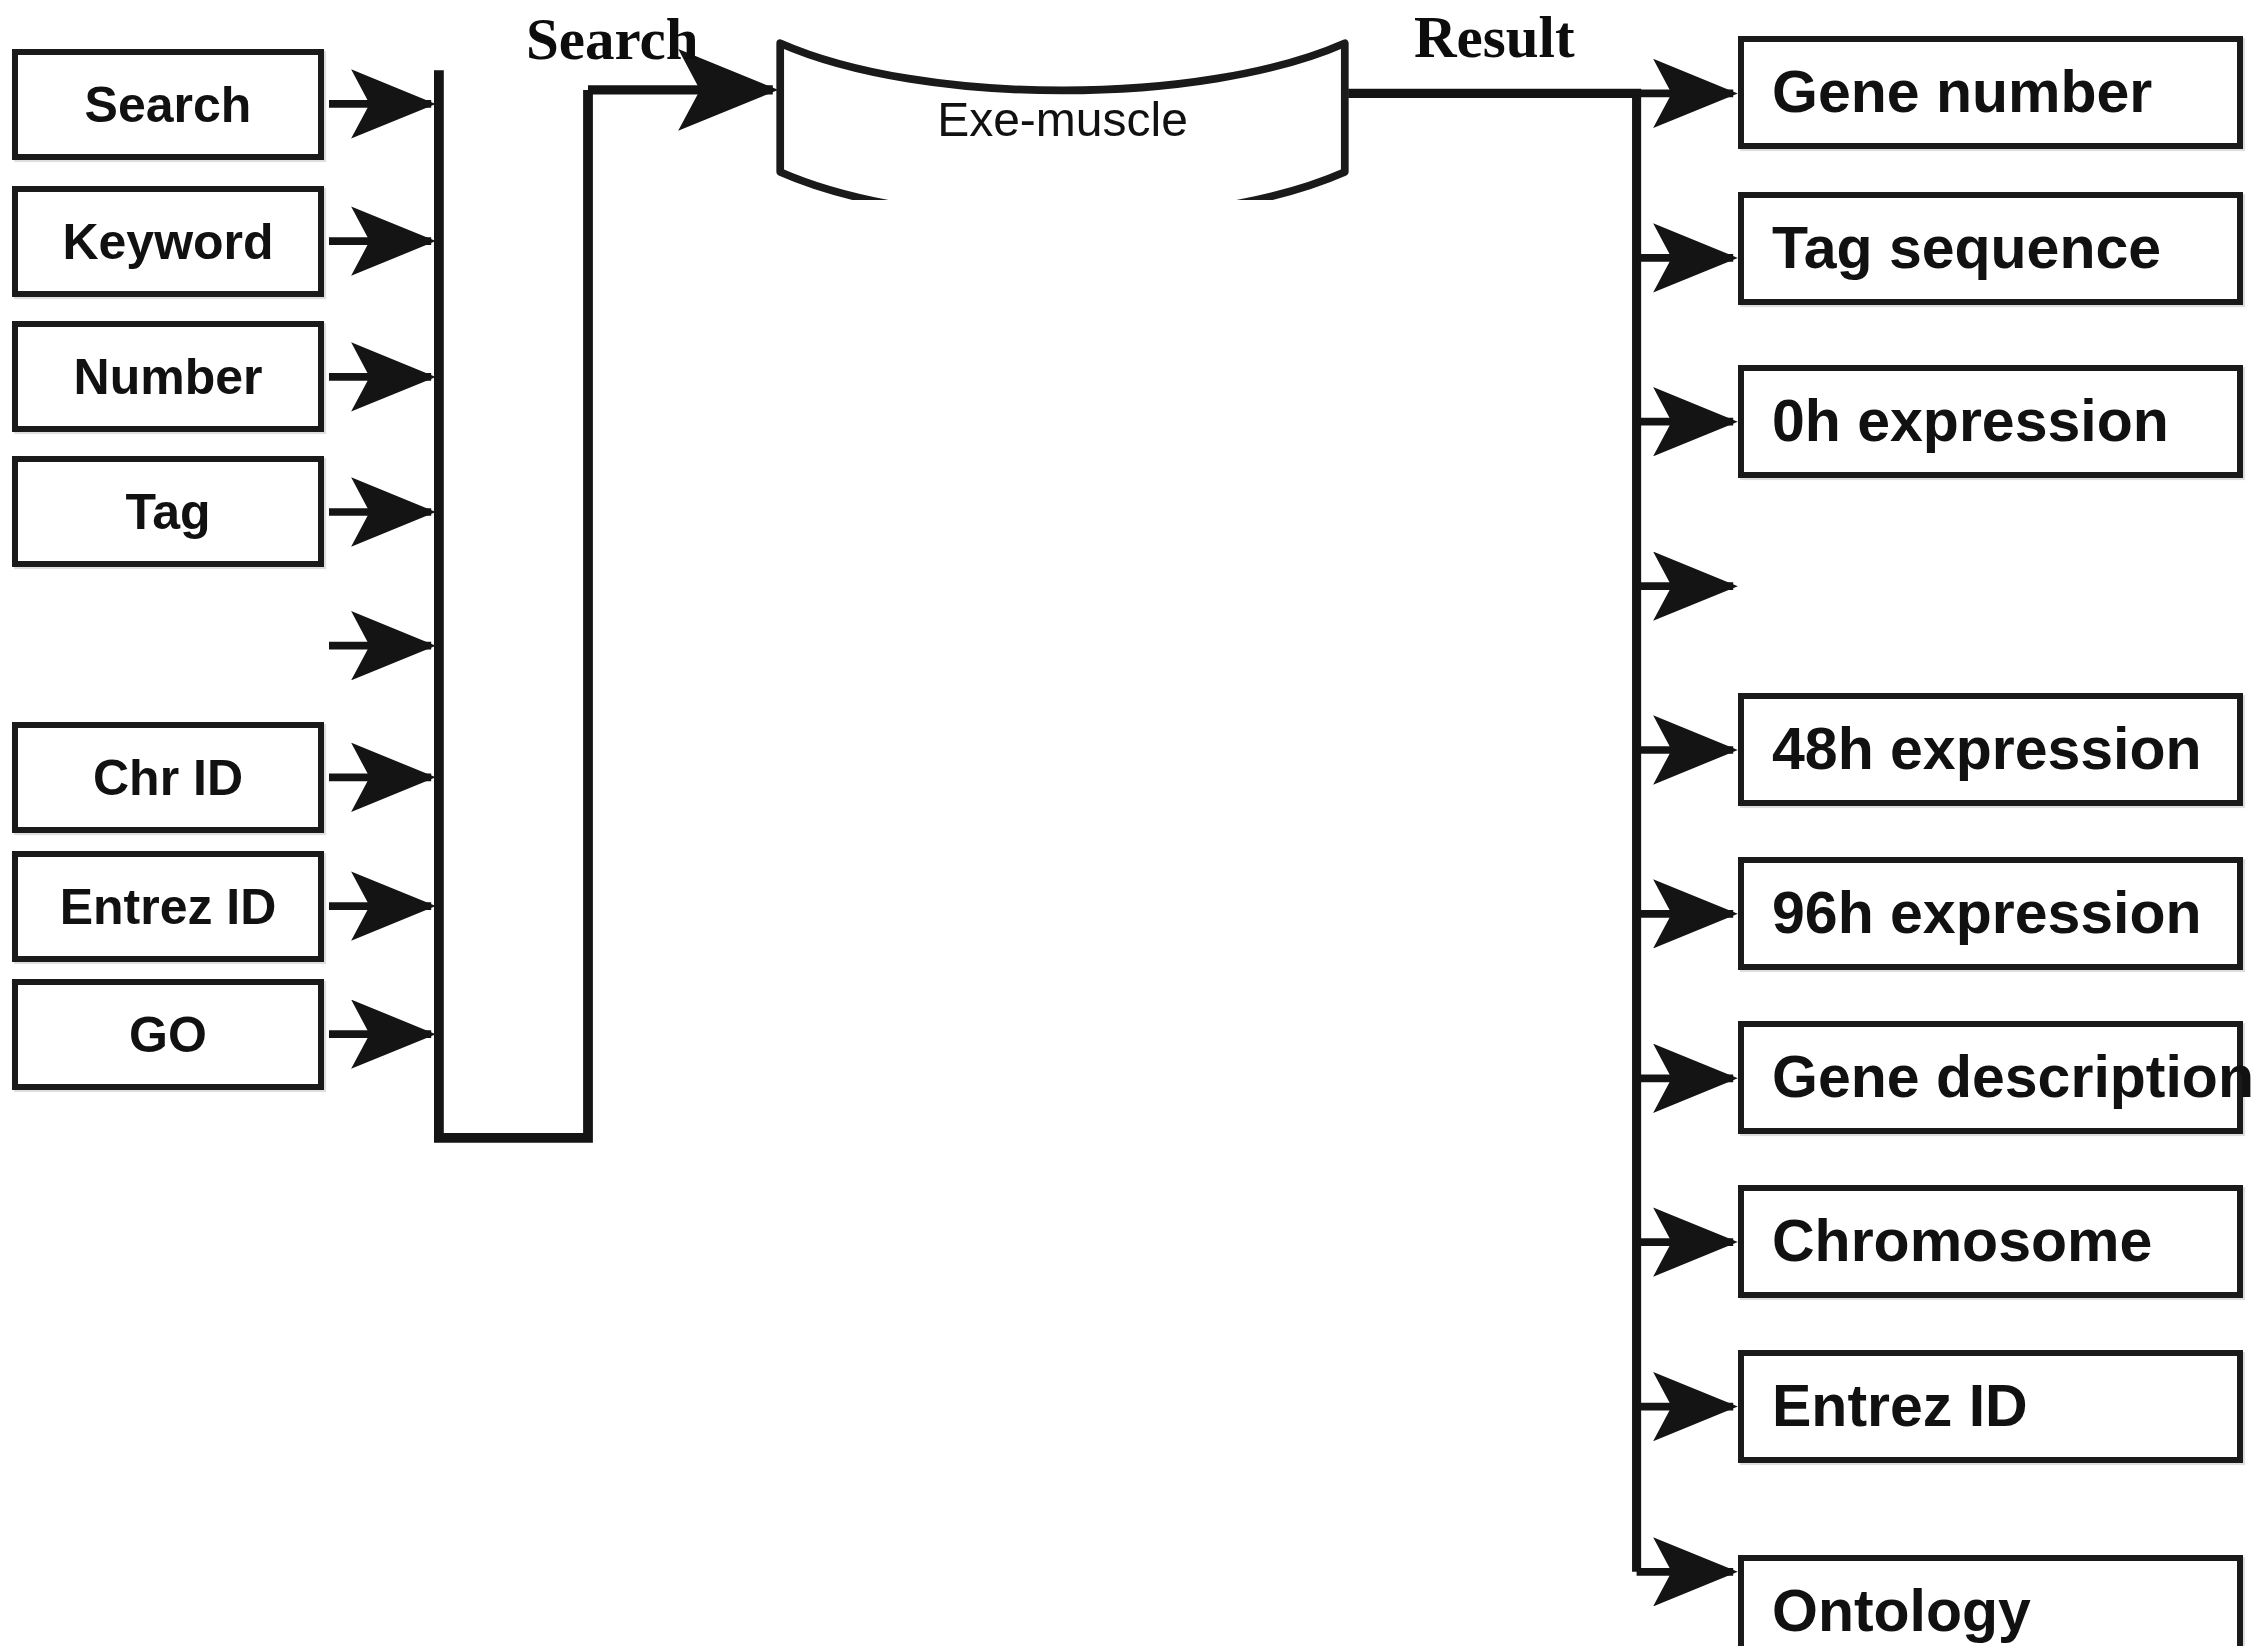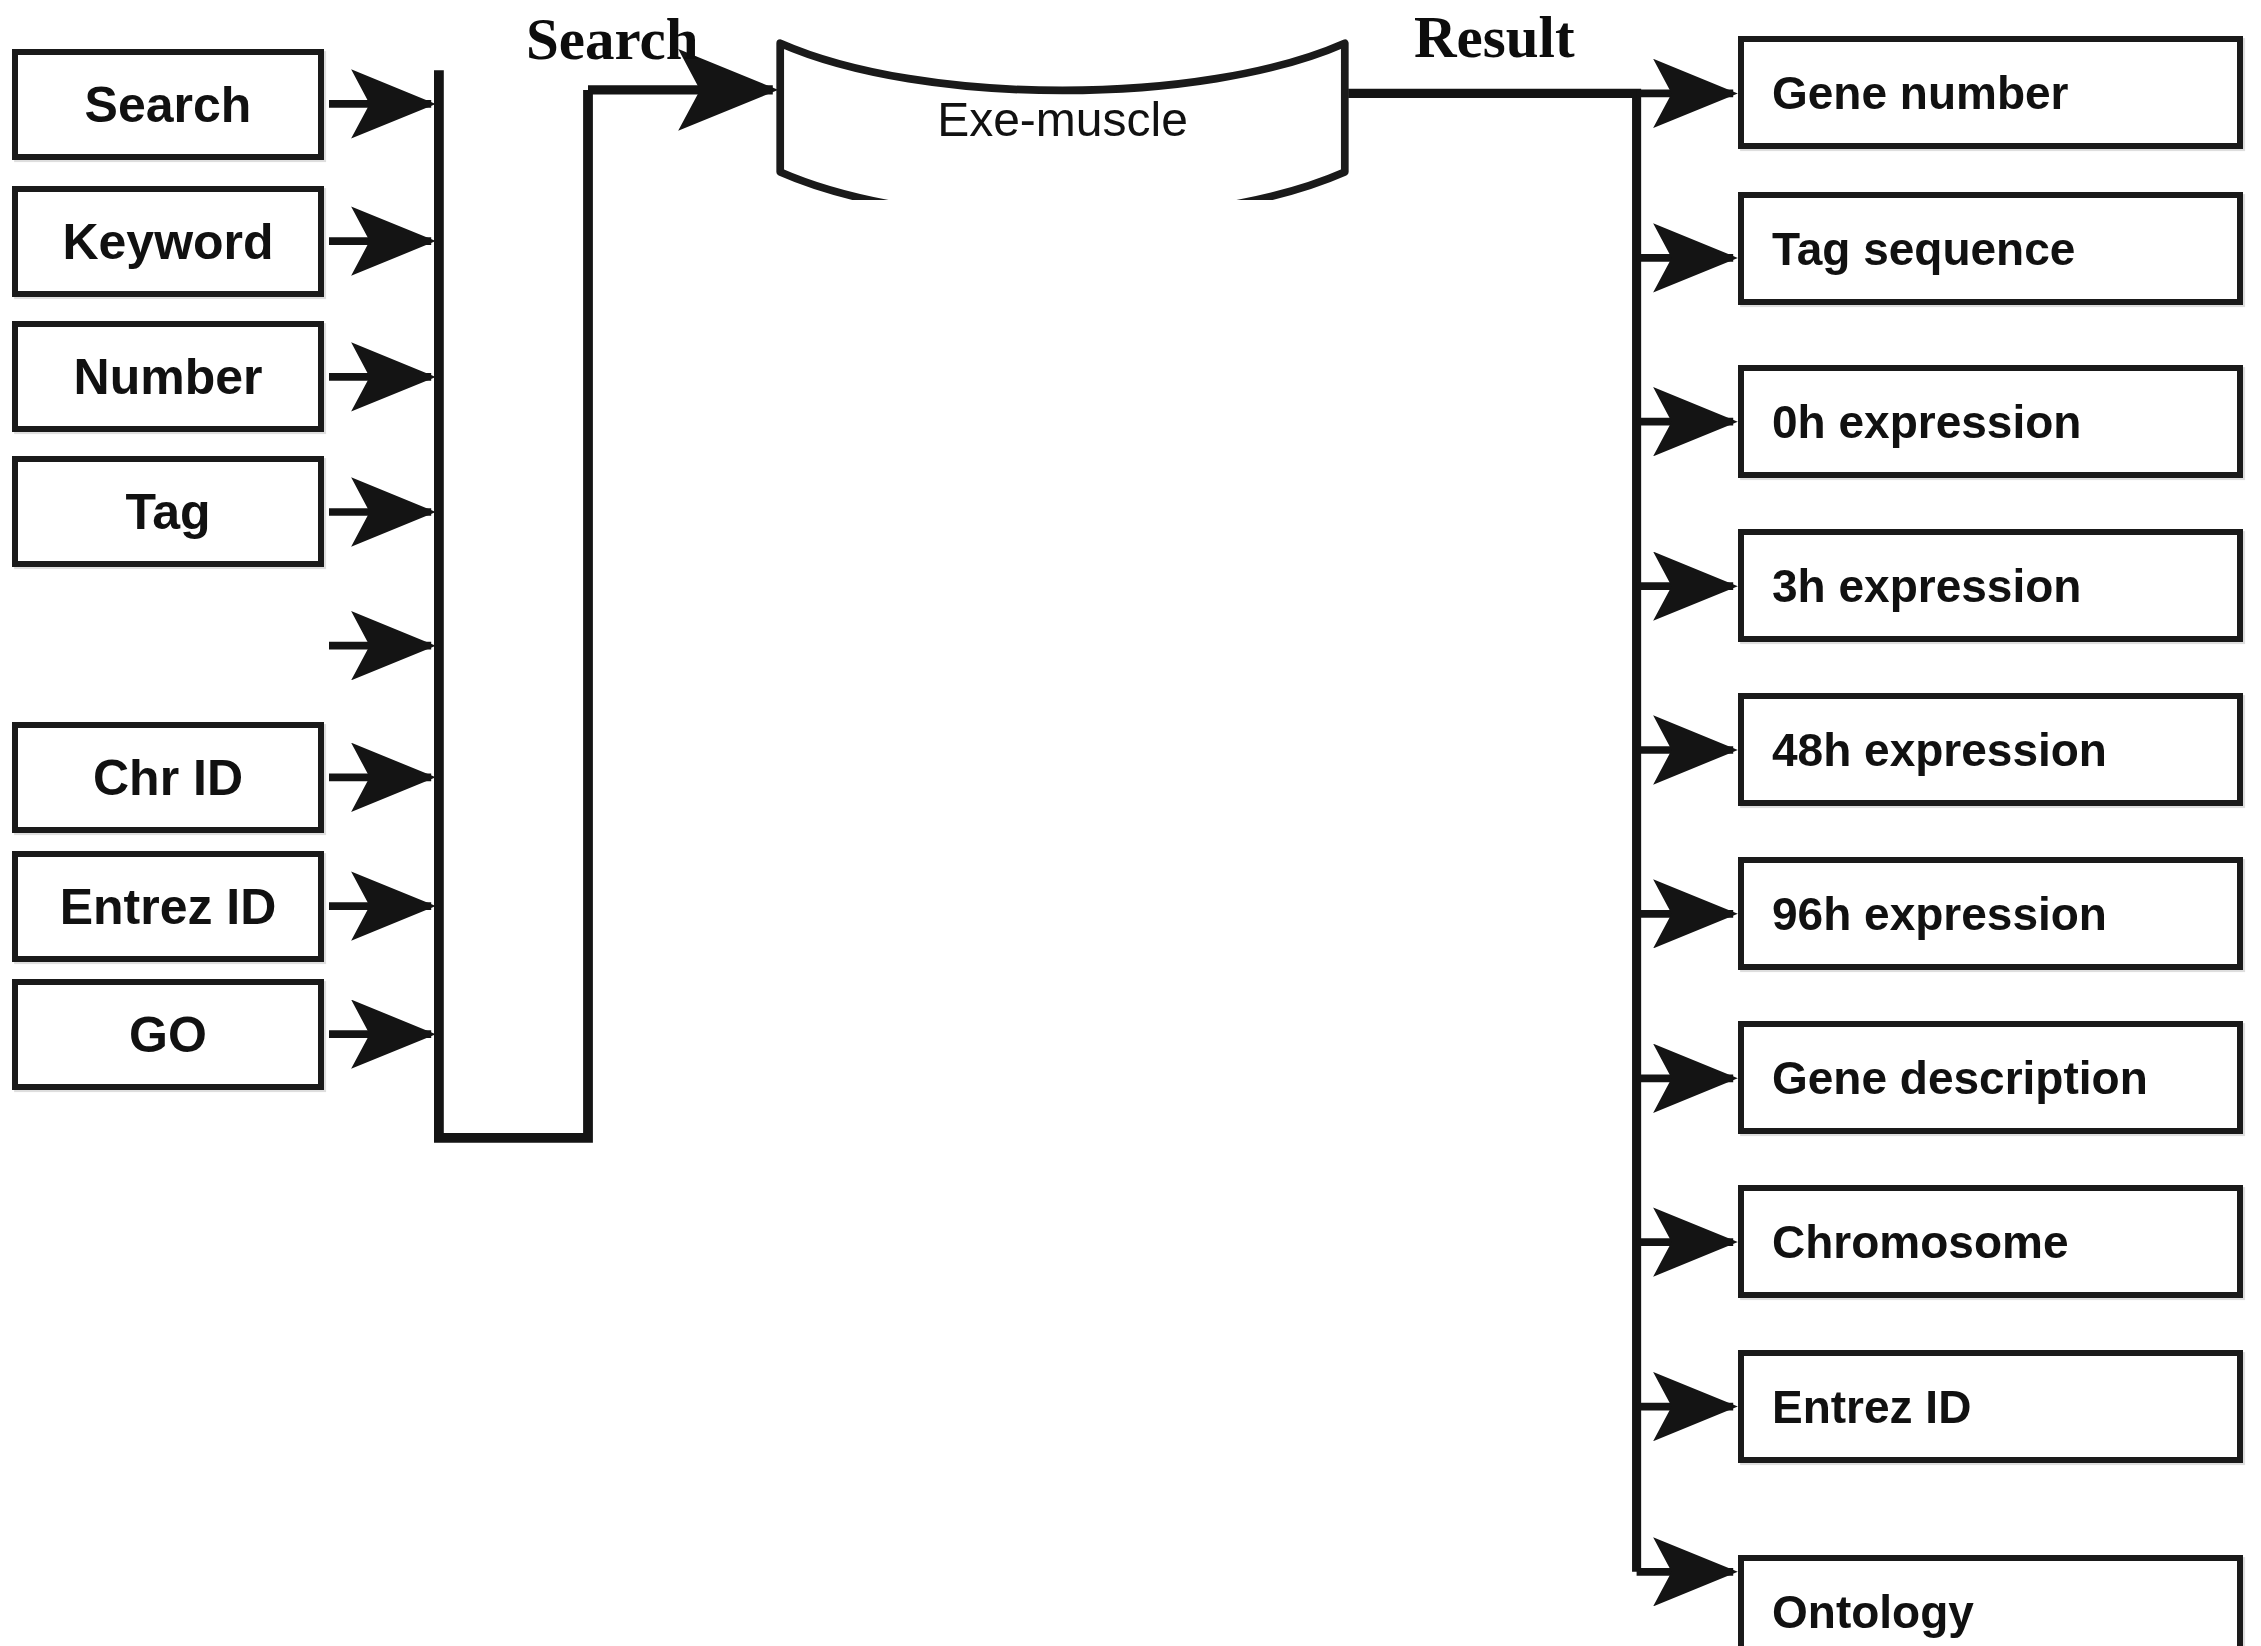--- a/index.html
+++ b/index.html
@@ -52,21 +52,21 @@
   .in-node .label { font-size: 50px; }
 
   
   .out-node {
     left: 1738px;
     width: 505px;
     height: 113px;
     justify-content: flex-start;
     padding-left: 28px;
   }
-  .out-node .label { font-size: 46px; }
+  .out-node .label { font-size: 59px; }
 
   
   #db-shape {
     position: absolute;
     left: 776px;
     top: 39px;
     width: 573px;
     height: 161px;
   }
   #db-label {
@@ -184,23 +184,20 @@
 
   <div class="node out-node" style="top:36px;">
       <span class="label">Gene number</span>
     </div>
   <div class="node out-node" style="top:192px;">
       <span class="label">Tag sequence</span>
     </div>
   <div class="node out-node" style="top:365px;">
       <span class="label">0h expression</span>
     </div>
-  <div class="node out-node" style="top:529px;">
-      <span class="label">3h expression</span>
-    </div>
   <div class="node out-node" style="top:693px;text-align:center;">
       <span class="label">48h expression</span>
     </div>
   <div class="node out-node" style="top:857px;">
       <span class="label">96h expression</span>
     </div>
   <div class="node out-node" style="top:1021px;">
       <span class="label">Gene description</span>
     </div>
   <div class="node out-node" style="top:1185px;">

